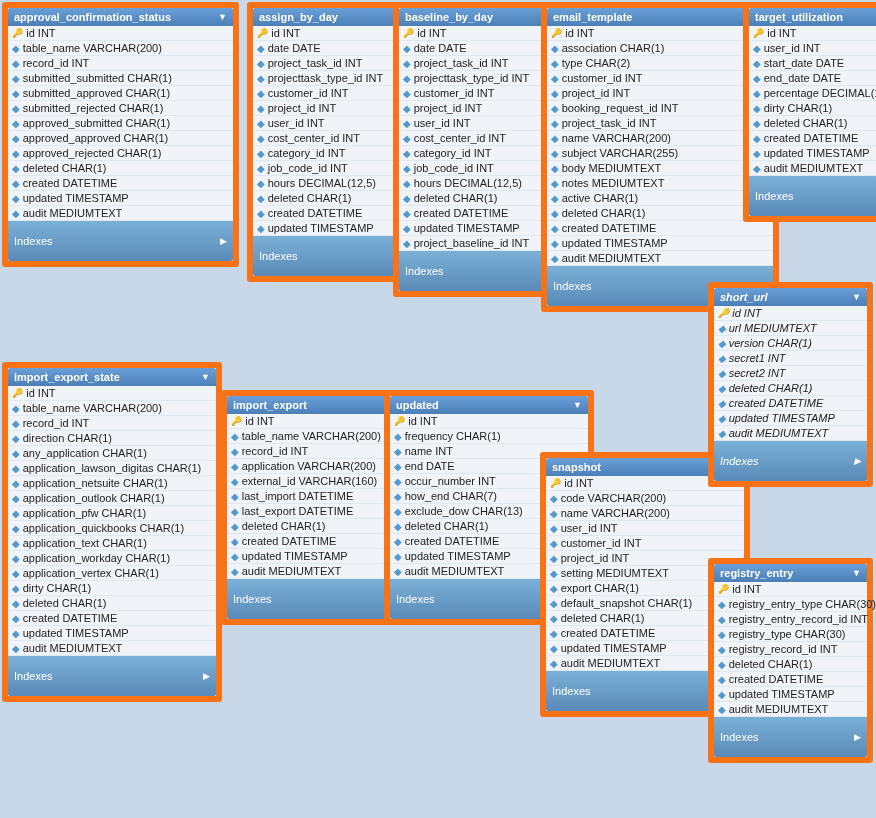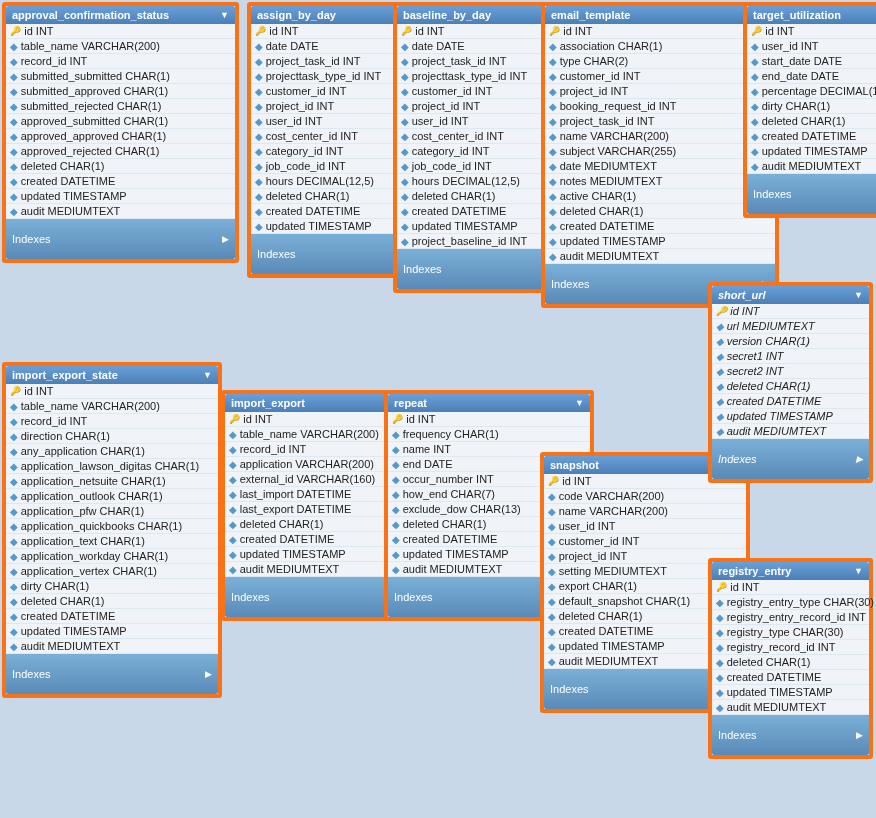--- a/index.html
+++ b/index.html
@@ -13,21 +13,21 @@
       overflow: hidden;
     }
     .canvas {
       position: relative;
       width: 876px;
       min-height: 818px;
     }
     .table-box {
       position: absolute;
       background: #f0f4f8;
-      border: 4px solid #f97316;
+      border: 6px solid #f97316;
       border-radius: 3px;
       min-width: 160px;
     }
     .table-header {
       background: linear-gradient(to bottom, #6a9fd8, #4a7fb8);
       color: white;
       font-weight: bold;
       font-size: 11px;
       padding: 3px 6px;
       display: flex;
@@ -316,21 +316,21 @@
       <div class="table-row">
         <span class="field-icon">◆</span>
         <span class="field-text">name VARCHAR(200)</span>
       </div>
       <div class="table-row">
         <span class="field-icon">◆</span>
         <span class="field-text">subject VARCHAR(255)</span>
       </div>
       <div class="table-row">
         <span class="field-icon">◆</span>
-        <span class="field-text">date MEDIUMTEXT</span>
+        <span class="field-text">body MEDIUMTEXT</span>
       </div>
       <div class="table-row">
         <span class="field-icon">◆</span>
         <span class="field-text">notes MEDIUMTEXT</span>
       </div>
       <div class="table-row">
         <span class="field-icon">◆</span>
         <span class="field-text">active CHAR(1)</span>
       </div>
       <div class="table-row">
@@ -535,21 +535,21 @@
         <span class="field-icon">◆</span>
         <span class="field-text">audit MEDIUMTEXT</span>
       </div>
       <div class="indexes-footer">
         <span>Indexes</span>
         <span class="arrow">▶</span>
       </div>
     </div>
     <div class="table-box" style="left: 384px; top: 390px; width: 210px;">
       <div class="table-header">
-        <span>repeat</span>
+        <span>updated</span>
         <span class="arrow">▼</span>
       </div>
       <div class="table-row">
         <span class="key-icon" style="font-size: 9px;">🔑</span>
         <span class="field-text">id INT</span>
       </div>
       <div class="table-row">
         <span class="field-icon">◆</span>
         <span class="field-text">frequency CHAR(1)</span>
       </div>

